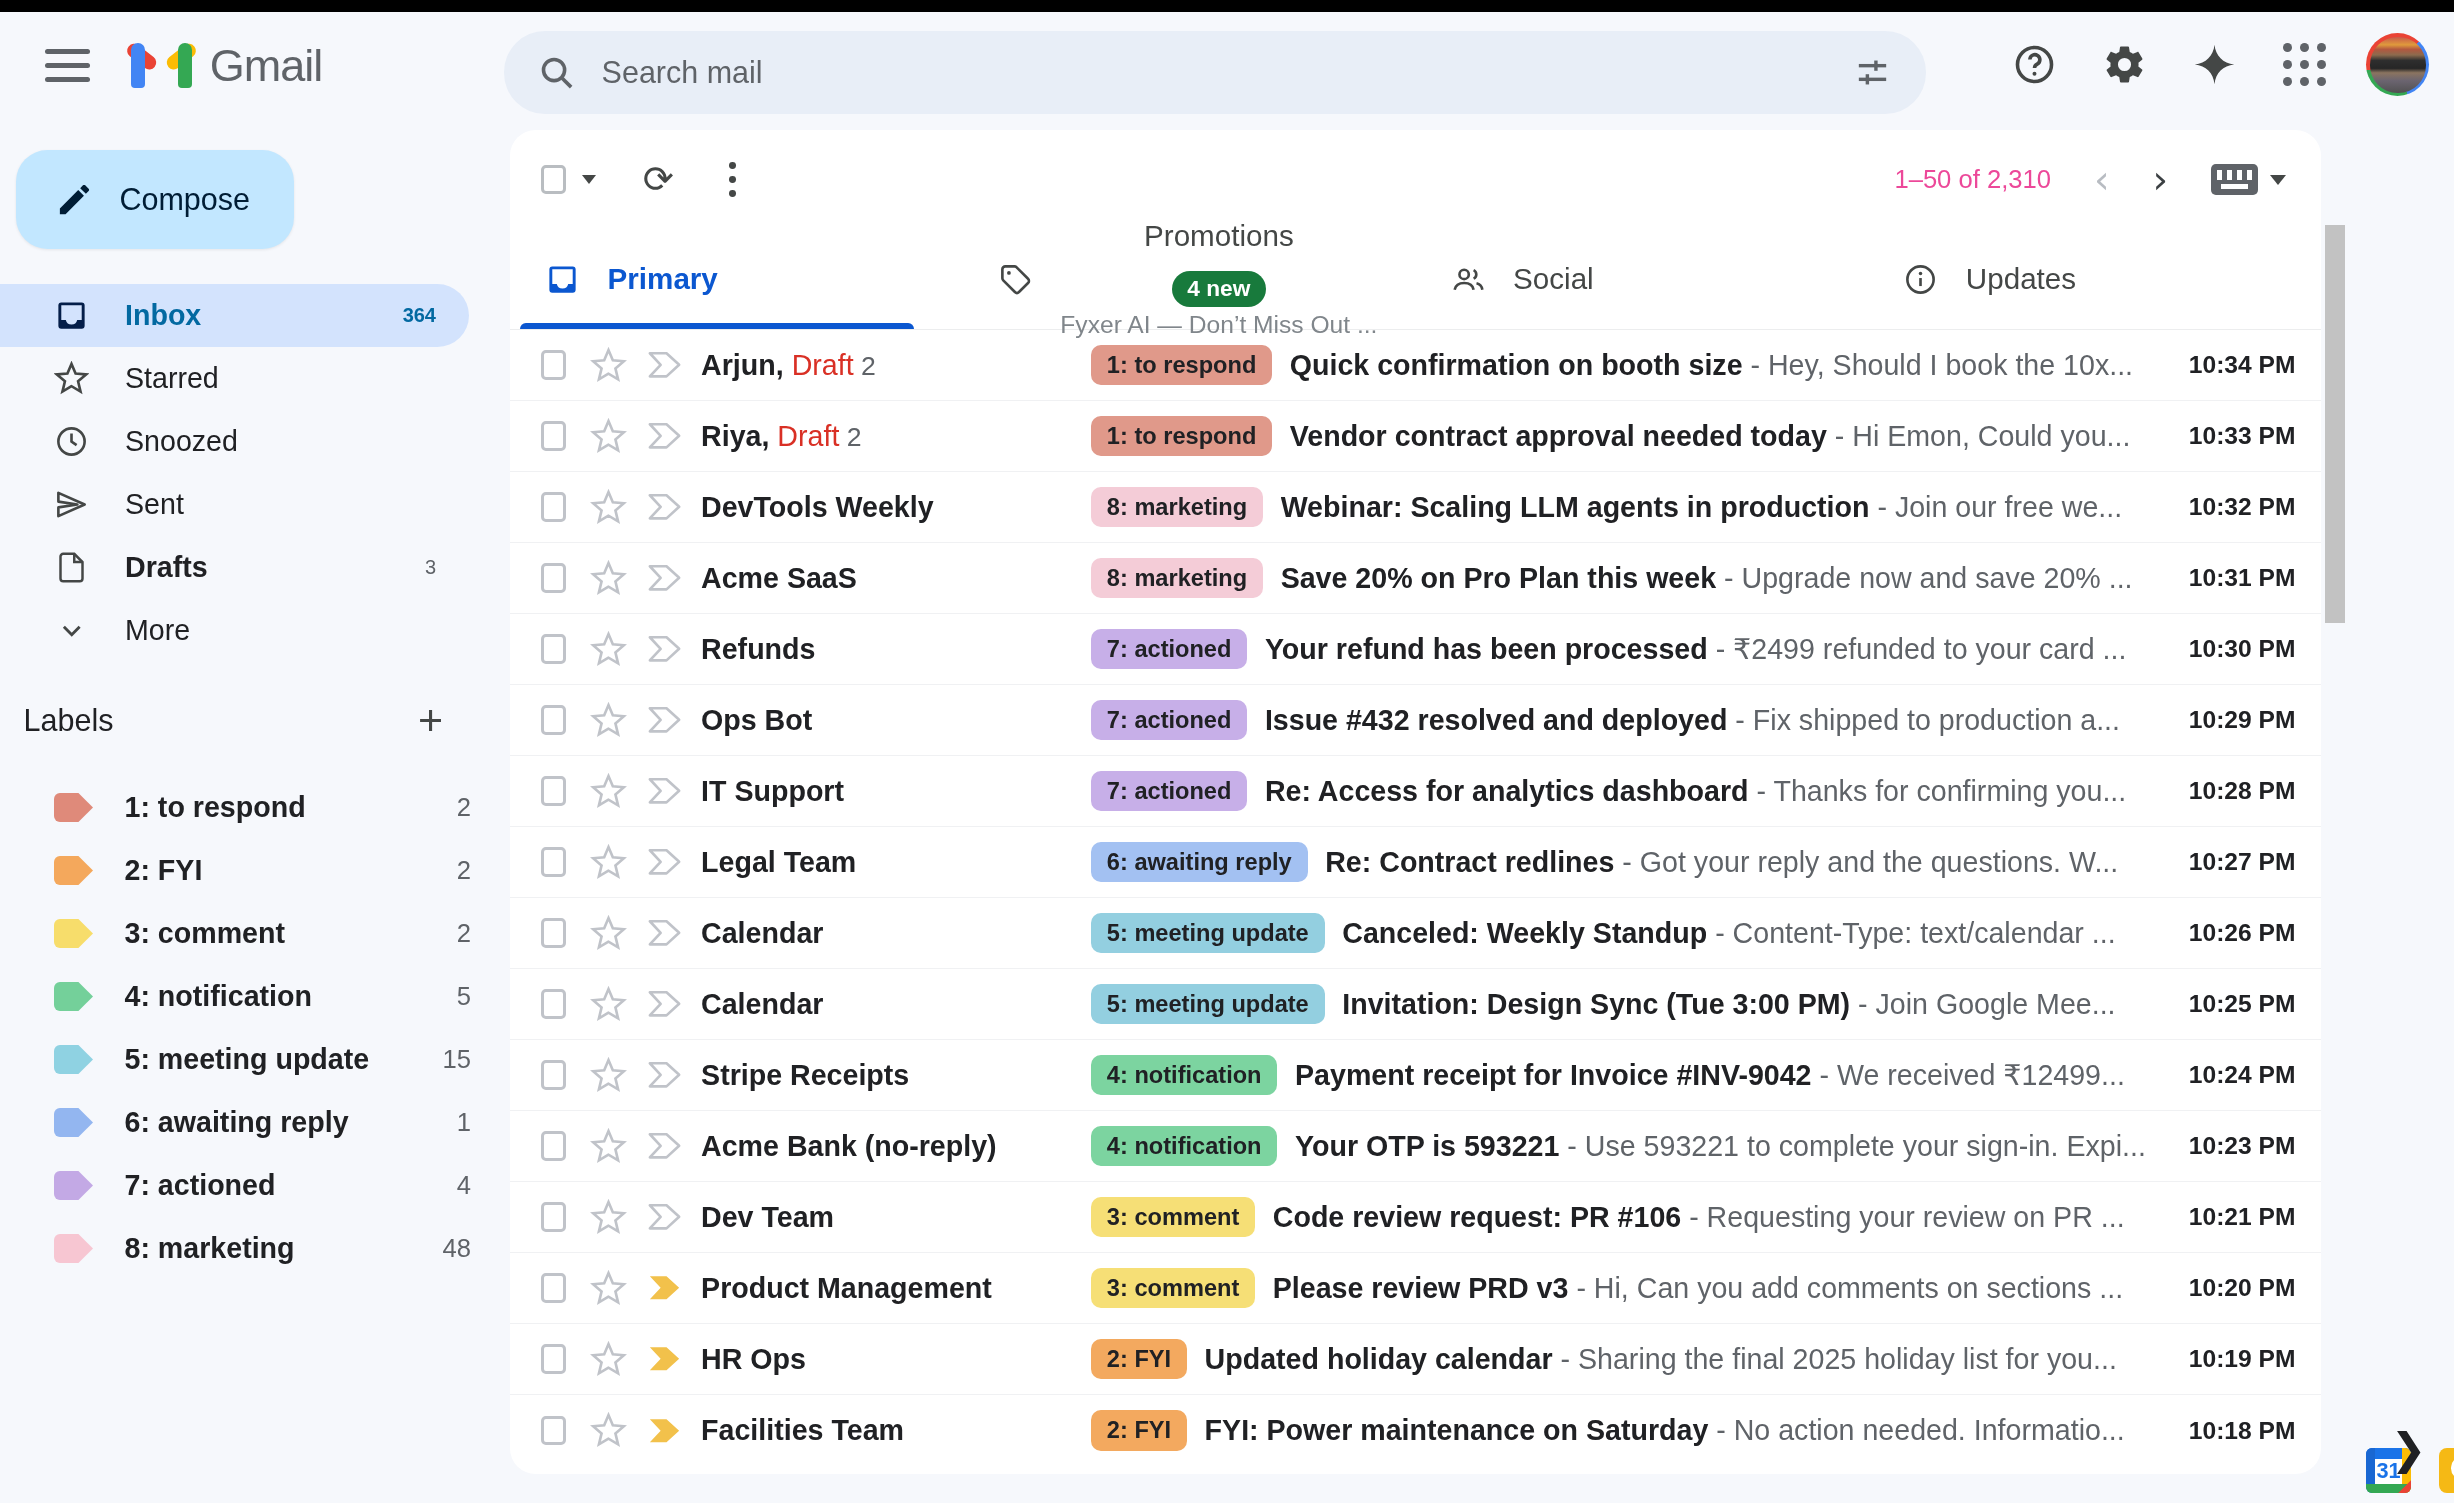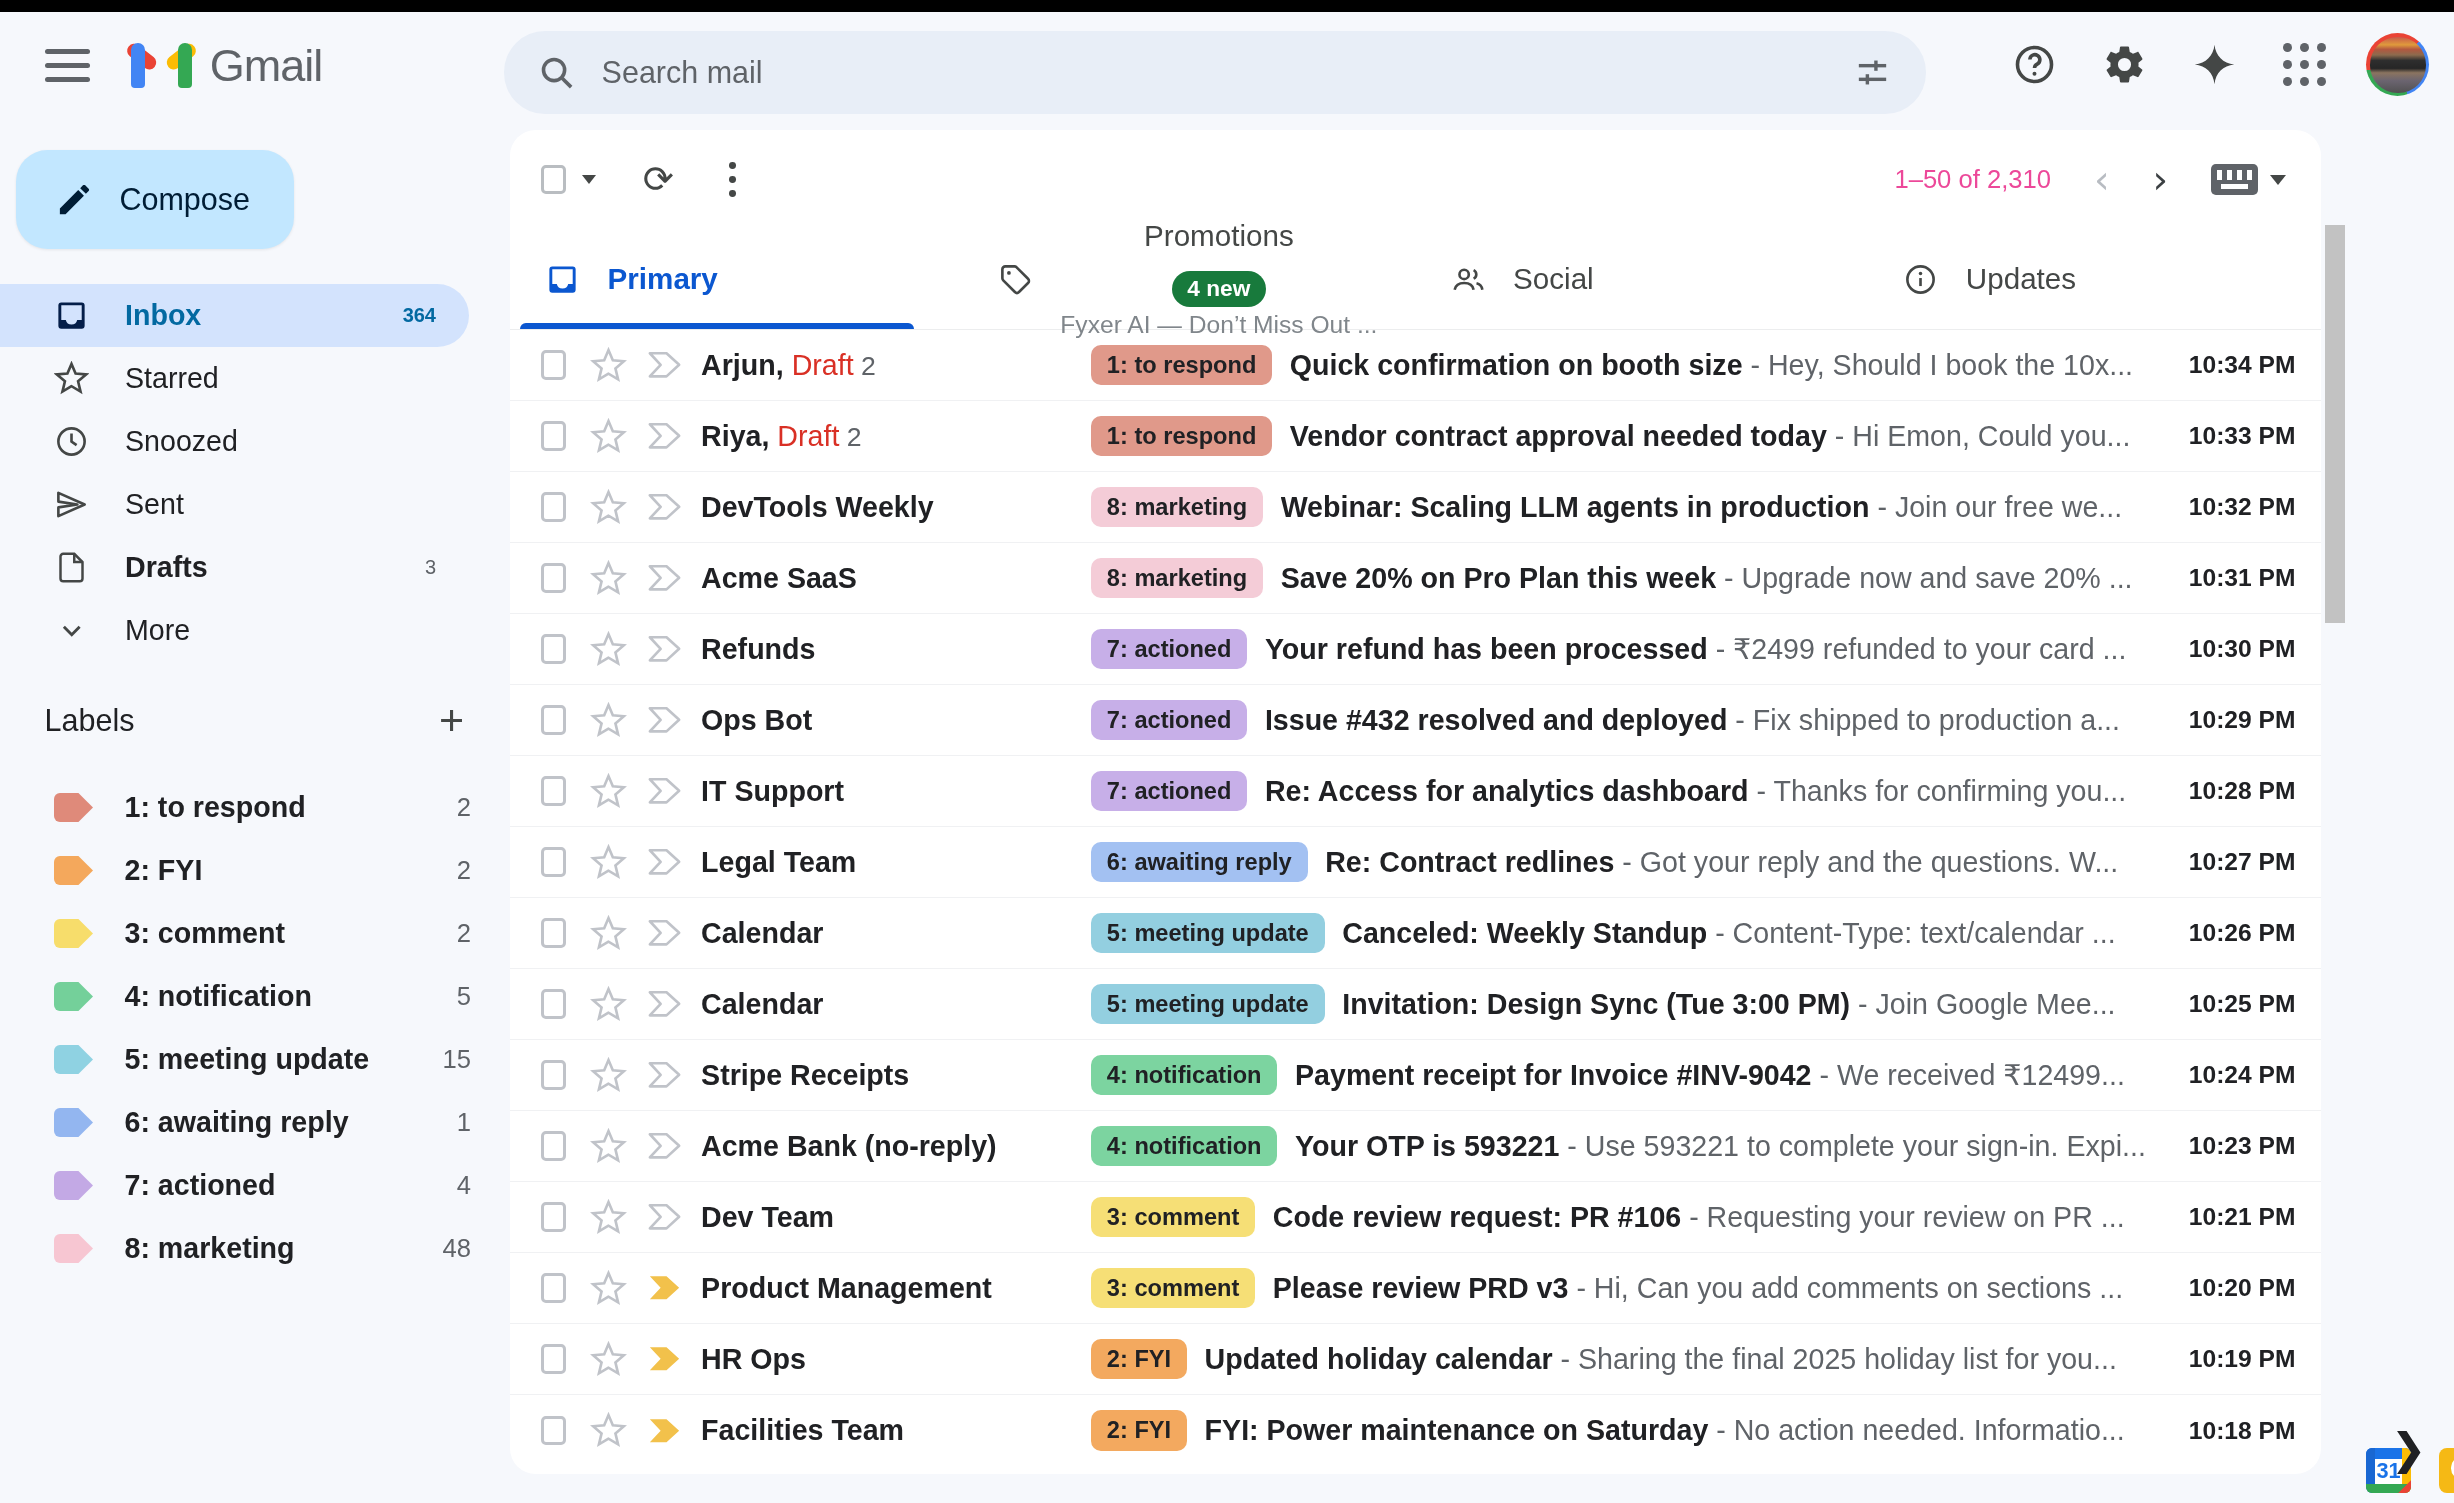--- a/index.html
+++ b/index.html
@@ -45,21 +45,21 @@
   .nav { position:absolute; left:0; top:164px; width:510px; }
   .nav-item { height:63px; display:flex; align-items:center; padding-left:51px; cursor:pointer; border-radius:0 31.5px 31.5px 0; width:469px; }
   .nav-item .nico { width:41px; display:flex; justify-content:center; color:#444746; }
   .nav-item .nlabel { margin-left:33px; font-size:28.6px; color:#202124; }
   .nav-item .ncount { margin-left:auto; margin-right:33px; font-size:20px; color:#202124; }
   .nav-item.active { background:#d3e3fd; }
   .nav-item.active .nlabel, .nav-item.active .ncount { font-weight:700; color:#0369a1; }
   .nav-item.bold .nlabel { font-weight:700; }
   .nav-item.bold .ncount { color:#5f6368; }
 
-  .labels-hdr { position:absolute; left:23.6px; top:579px; width:445px; display:flex; align-items:center;margin-left:21px; }
+  .labels-hdr { position:absolute; left:23.6px; top:579px; width:445px; display:flex; align-items:center; }
   .labels-title { font-size:30.5px; color:#202124; }
   .labels-add { margin-left:auto; margin-right:25.6px; font-size:43px; color:#444746; cursor:pointer; line-height:1; }
   .labels-list { position:absolute; left:0; top:656px; width:510px; }
   .label-item { height:63px; display:flex; align-items:center; padding-left:54px; cursor:pointer; }
   .tagico { width:39px; height:29.6px; clip-path:polygon(0 0,62% 0,100% 50%,62% 100%,0 100%); border-radius:5.9px; flex:none; }
   .label-name { margin-left:31.5px; font-size:28.6px; font-weight:600; color:#202124; }
   .label-count { margin-left:auto; margin-right:39px; font-size:25.6px; color:#5f6368; }
 
   
   .panel { position:absolute; left:510px; top:130px; width:1811px; height:1344px; background:#fff; border-radius:25.6px; overflow:hidden; }

